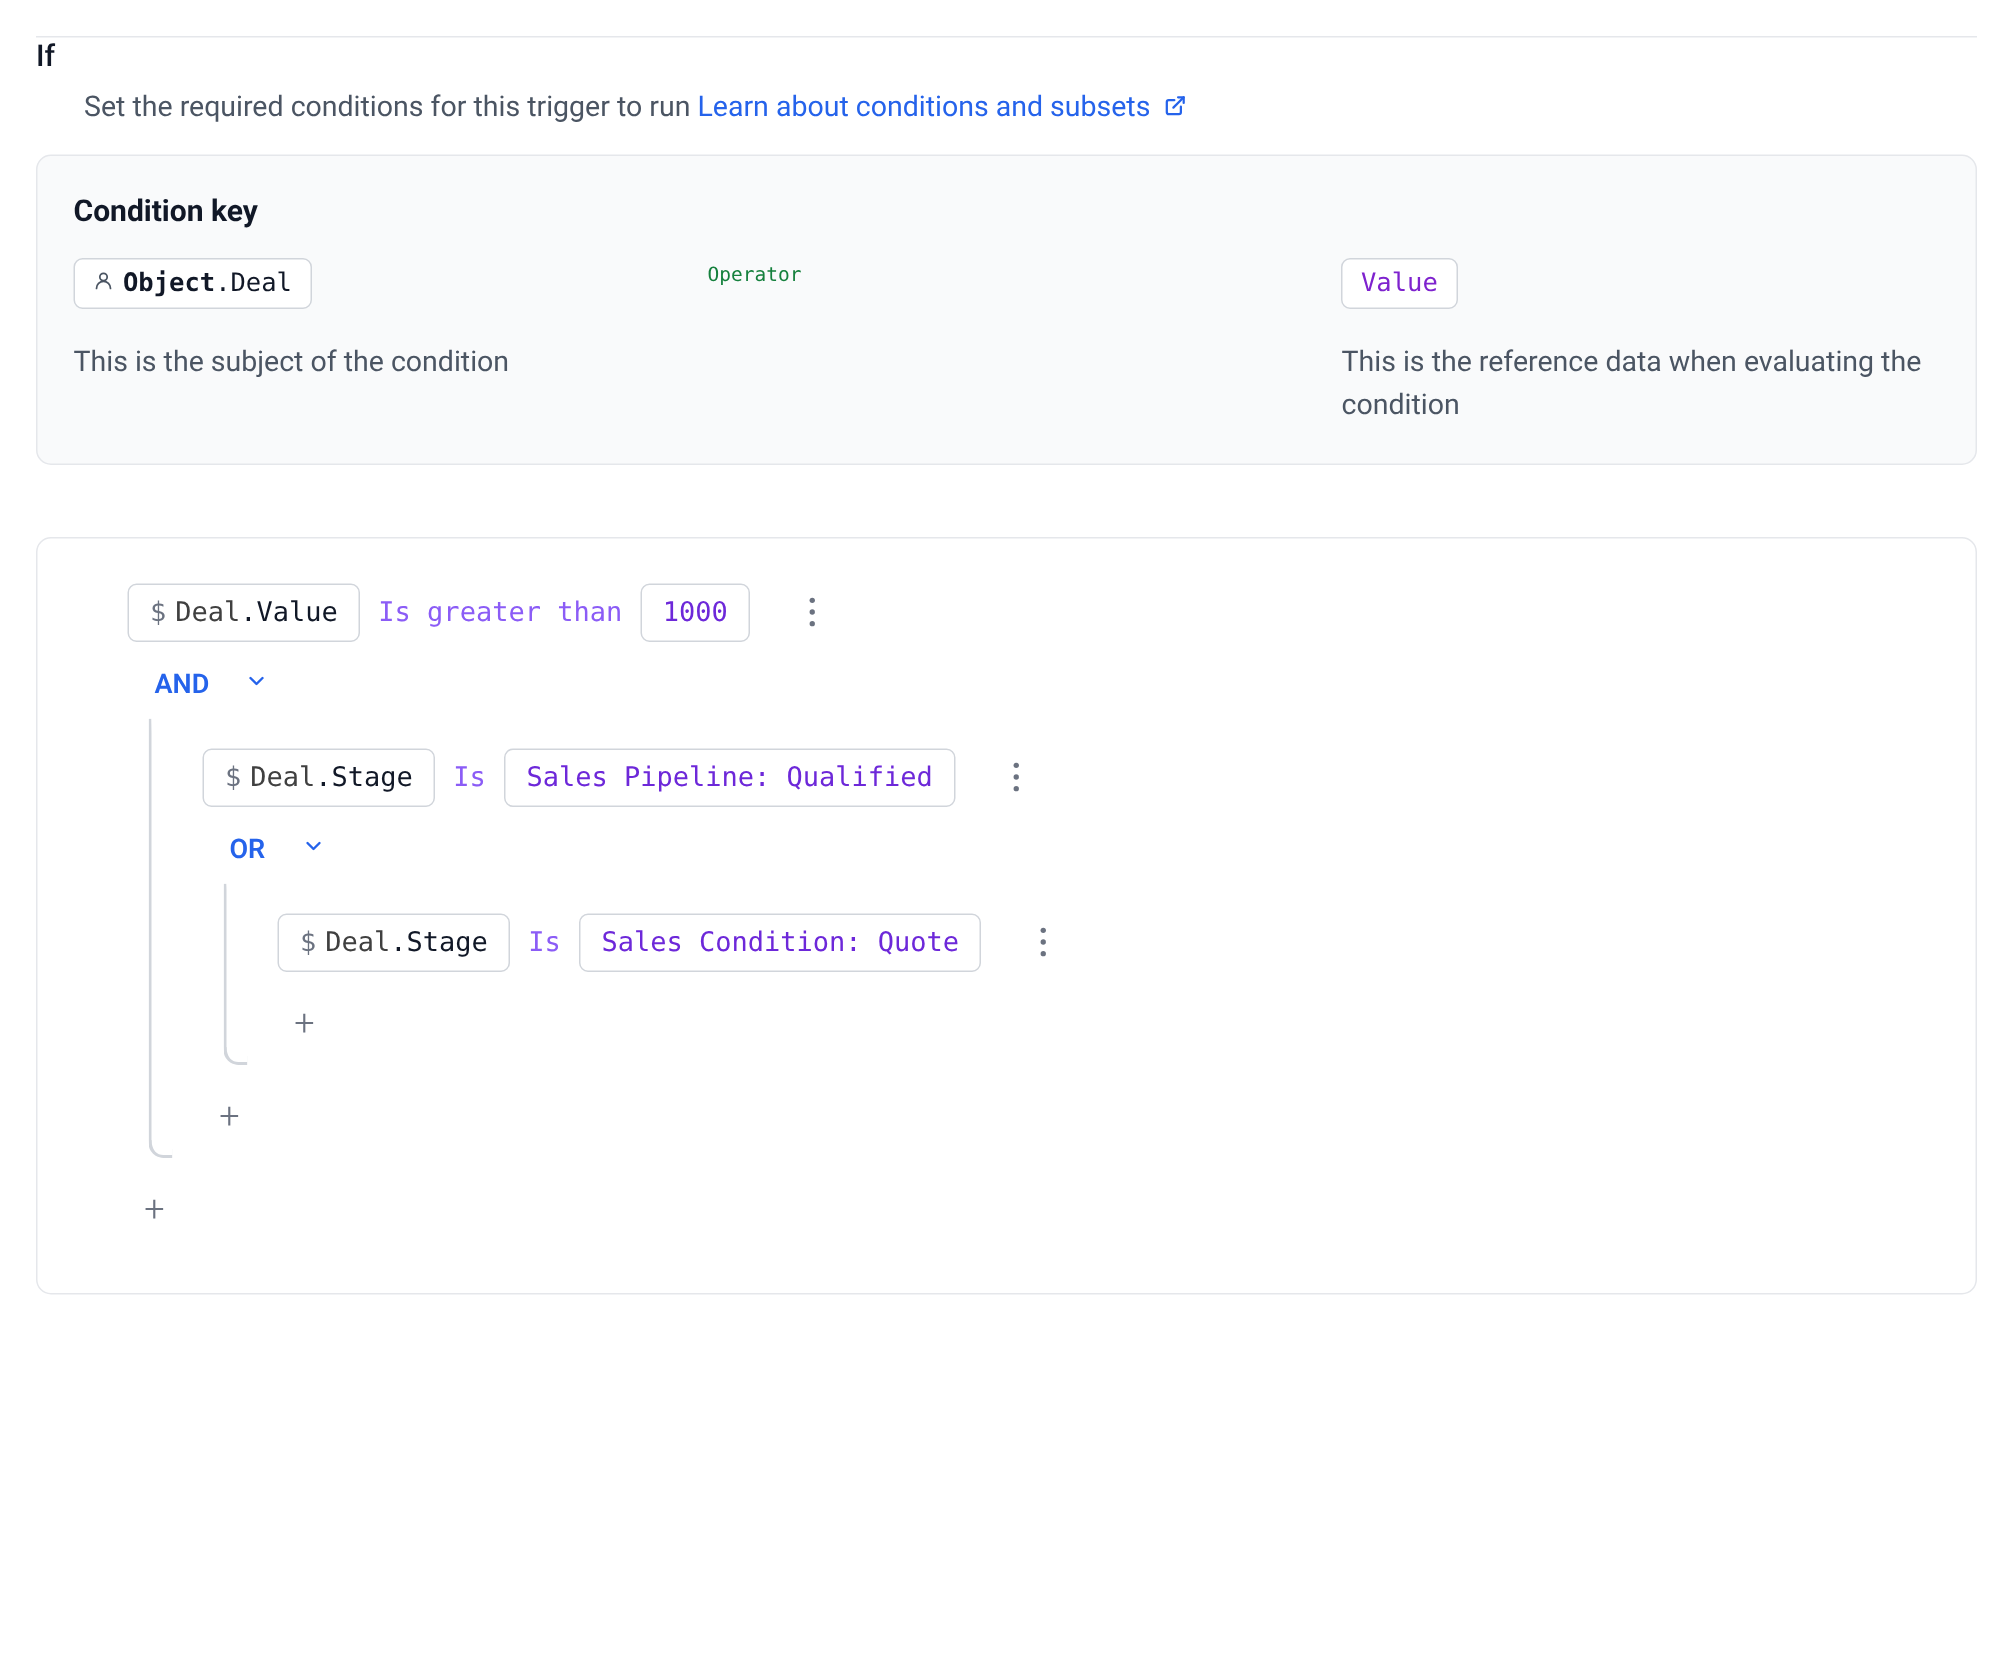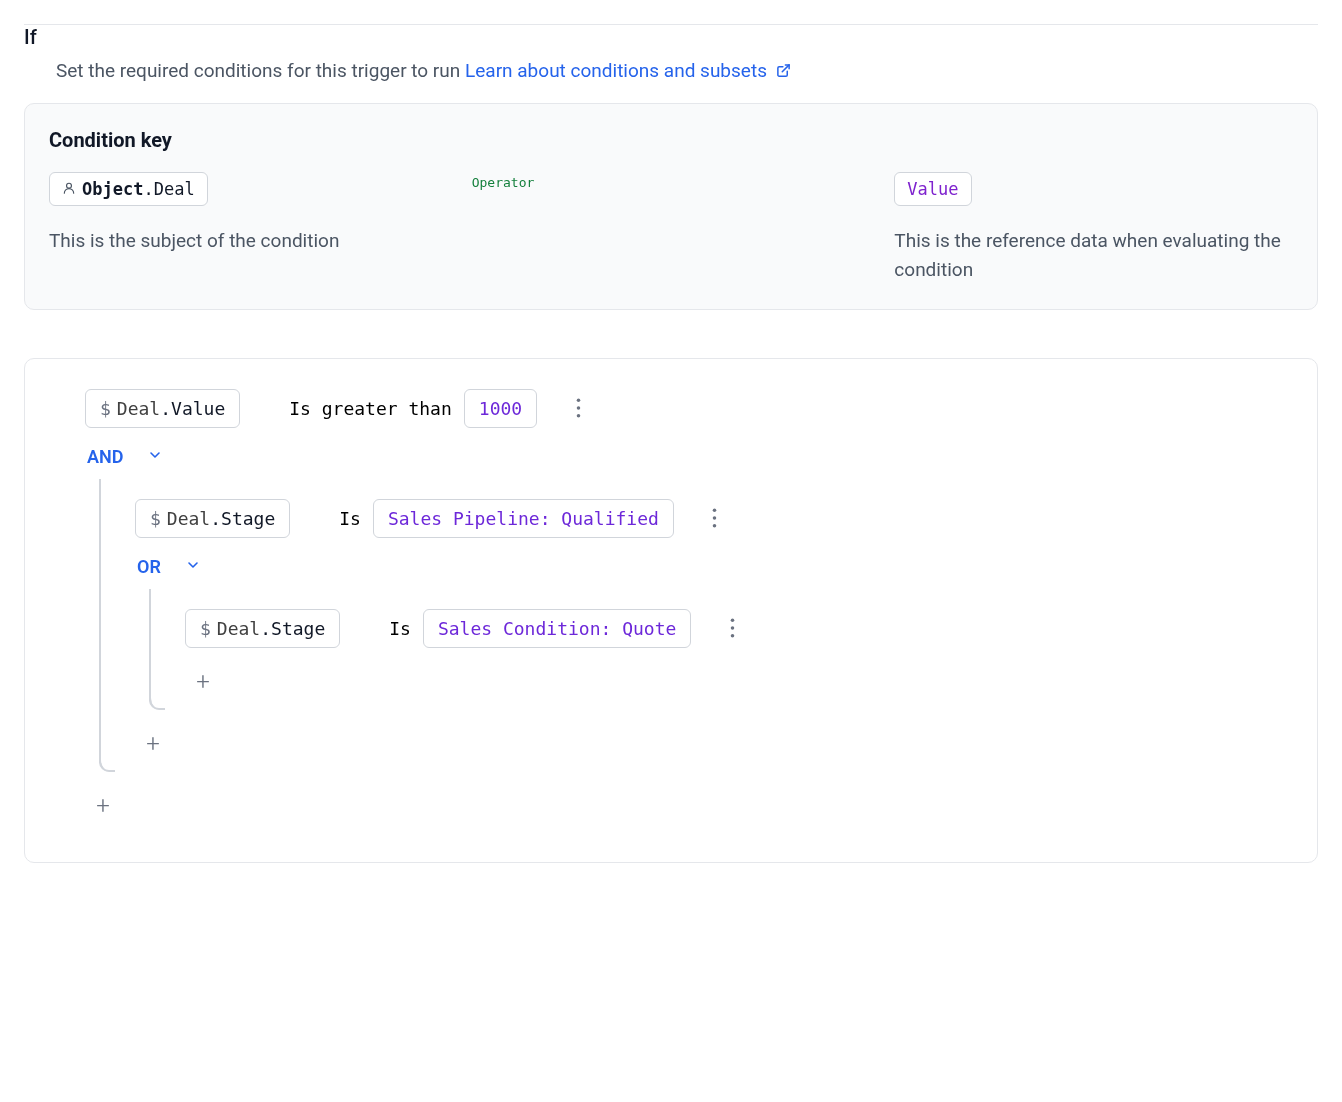--- a/index.html
+++ b/index.html
@@ -63,21 +63,21 @@
       display: inline-flex;
       align-items: center;
       border: 1px solid #d1d5db;
       background: #fff;
       border-radius: 6px;
       padding: 8px 14px;
     }
     .dollar { color: #6b7280; margin-right: 6px;}
     .obj { font-weight: 400; color: #404040;}
     .fld { color: #111827;}
-    .op { color: #000000; margin-left: 37px; }
+    .op { color: #8b5cf6; }
     .val-chip {
       border: 1px solid #d1d5db;
       background: #fff;
       border-radius: 6px;
       padding: 8px 14px;
       color: #6d28d9;
     }
     .more-btn {
       margin-left: 18px;
       width: 22px;
@@ -91,20 +91,21 @@
     .logic-row {
       display: inline-flex;
       align-items: center;
       gap: 24px;
       font-size: 18px;
       font-weight: 600;
       color: #2563eb;
       cursor: pointer;
       padding: 4px 2px;
       margin-bottom: 8px;
+      margin-left: 16px;
     }
     .chev { color: #2563eb; }
     .indent-block {
       margin-left: 14px;
       padding-left: 34px;
       border-left: 2.5px solid #d1d5db;
       border-bottom-left-radius: 12px;
       position: relative;
       padding-top: 20px;
       padding-bottom: 2px;

